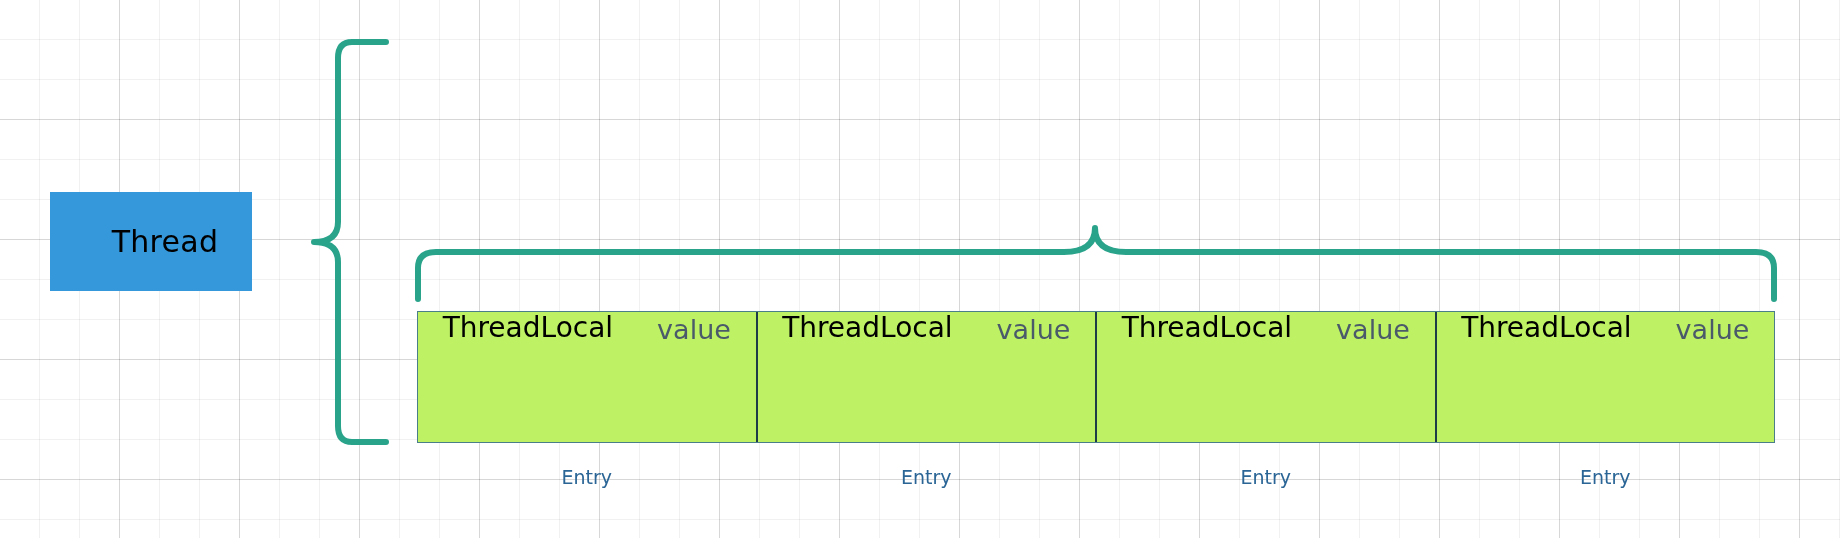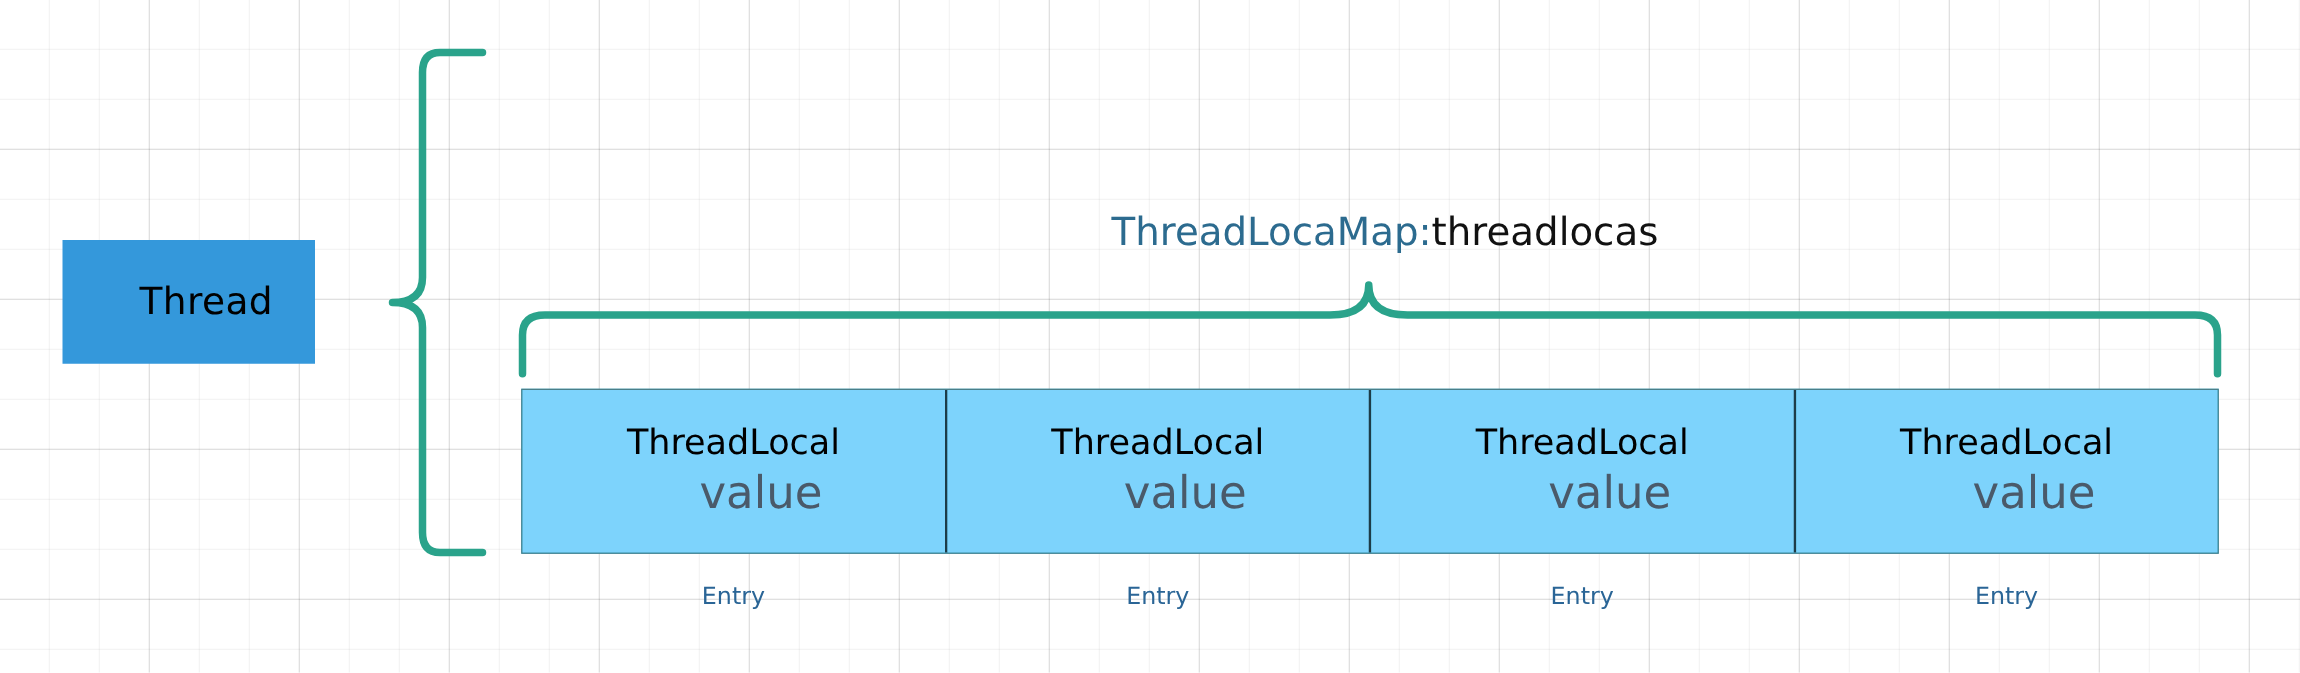--- a/index.html
+++ b/index.html
@@ -80,33 +80,32 @@
     display: flex;
     box-sizing: border-box;
     border: 1.5px solid #4a7f8a;
     background: #2ba0bd;
   }
   .entry-cell {
     flex: 1 1 0;
     box-sizing: border-box;
     border-right: 2px solid #1d3c48;
     display: flex;
-    flex-direction: column;
-    align-items: center;
+    flex-direction: row;
     justify-content: center;
-    background: #7dd3fc;
+    background: #bef264;
   }
   .entry-cell:last-child { border-right: none; }
   .entry-cell .cell-title {
     font-size: 28px;
     color: #000000;
     line-height: 1.15;
   }
   .entry-cell .cell-value {
-    font-size: 36px;
+    font-size: 27px;
     color: #4a5a6a;
     line-height: 1.2;
     margin-top: 2px;
     margin-left: 44px;
   }
 
   
   .entry-captions {
     position: absolute;
     left: 417px;
@@ -140,25 +139,20 @@
 </style>
 </head>
 <body>
 
 <div id="canvas">
 
   <div class="thread-box">
     <span class="label">Thread</span>
   </div>
 
-  <div class="map-title">
-    <span class="title-inner">
-      <span class="type-part">ThreadLocaMap:</span><span class="field-part">threadlocas</span>
-    </span>
-  </div>
 
   <div class="entry-table">
     <div class="entry-cell">
       <span class="cell-title">ThreadLocal</span>
       <span class="cell-value">value</span>
     </div>
     <div class="entry-cell">
       <span class="cell-title">ThreadLocal</span>
       <span class="cell-value">value</span>
     </div>

